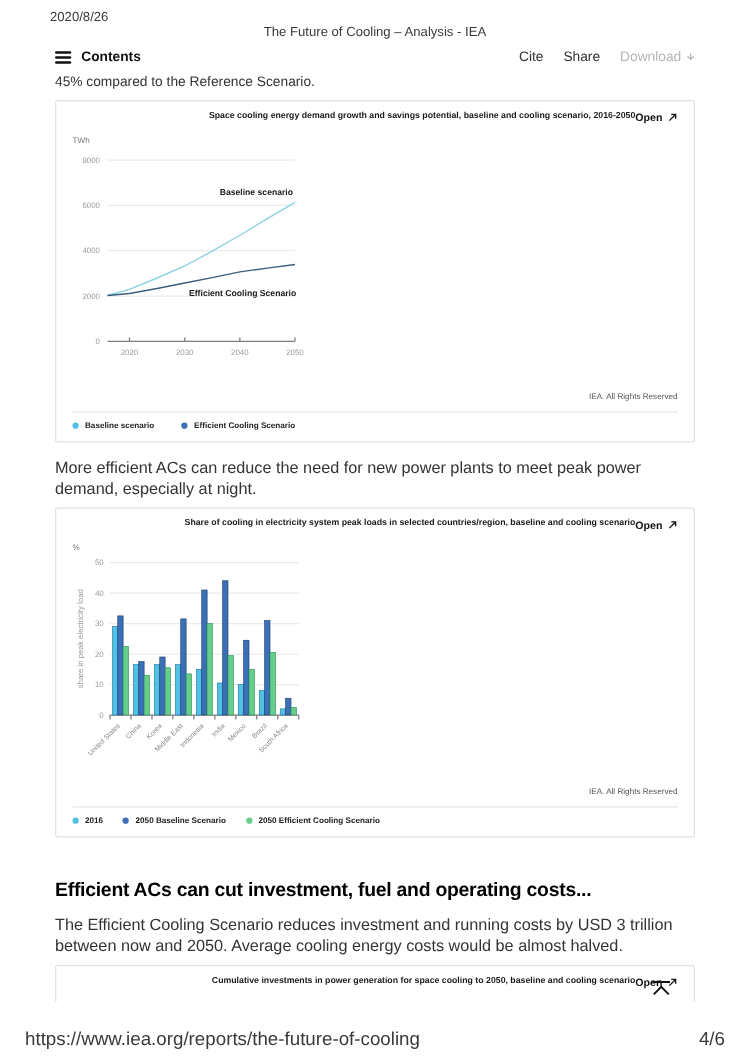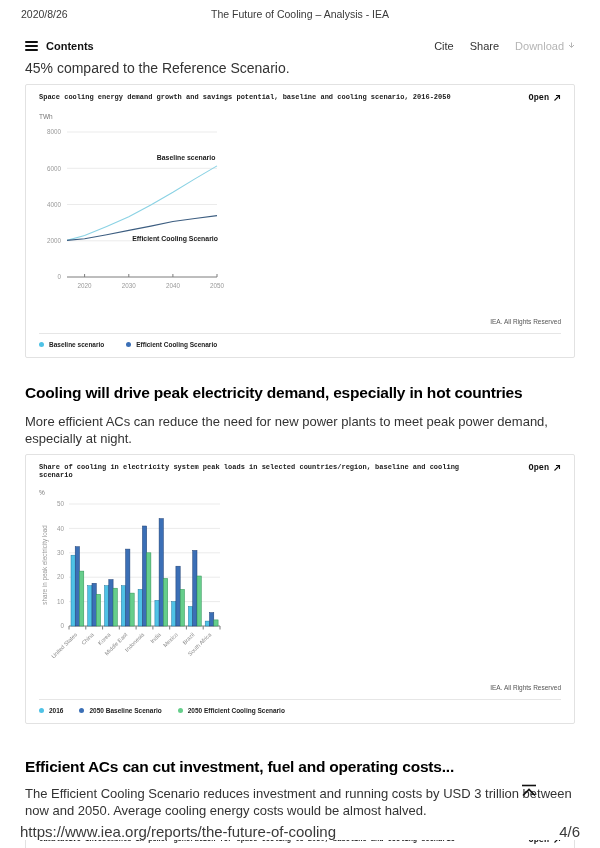--- a/index.html
+++ b/index.html
@@ -1,39 +1,39 @@
 <!DOCTYPE html>
 <html><head>
 <meta charset="utf-8">
 <style>
   * { margin:0; padding:0; box-sizing:border-box; }
   html,body { width:600px; height:848px; background:#fff; overflow:hidden;
     font-family:"Liberation Sans", sans-serif; color:#333; position:relative; }
-  .page { padding:8px 25px 0; position:relative; height:100%; }
+  .page { padding:8px 44px 0; position:relative; height:100%; }
 
   
   .print-header { position:relative; height:14px; font-size:10.5px; color:#3a3a3a; }
   .print-date { position:absolute; left:-4px; top:0; }
-  .print-title { position:absolute; left:0; right:0; text-align:center; top:0; }
+  .print-title { position:absolute; left:0; right:0; text-align:center; top:12px; }
 
   
   .toolbar { margin-top:17px; display:flex; justify-content:space-between; align-items:center; height:14px; }
   .toolbar-left { display:flex; align-items:center; gap:8px; }
   .hamburger { display:flex; flex-direction:column; gap:2px; width:13px; cursor:pointer; }
   .hamburger i { display:block; height:2px; background:#111; border-radius:1px; }
   .contents-label { font-size:11px; font-weight:bold; color:#111; }
   .toolbar-right { display:flex; align-items:flex-start; gap:16px; font-size:11px; }
   .tb-link { color:#333; cursor:pointer; background:none; border:none; font:inherit; }
   .tb-download { color:#b5b5b5; display:flex; align-items:center; gap:4px; }
 
-  .intro-fragment { margin-top:7px; font-size:14px; color:#333; }
+  .intro-fragment { margin-top:7px; font-size:11px; color:#333; }
 
   
   .card { margin-top:8px; border:1px solid #e2e2e2; border-radius:2px; padding:8px 13px 0; background:#fff; }
-  .card-head { display:flex; justify-content:space-between; align-items:flex-start;font-family:Liberation Mono, monospace; }
+  .card-head { display:flex; justify-content:flex-end; align-items:flex-start; }
   .card-title { font-size:7px; font-weight:bold; color:#1a1a1a; max-width:440px; }
   .open-btn { display:flex; align-items:center; gap:4px; font-size:8.5px; font-weight:bold; color:#111;
     background:none; border:none; cursor:pointer; font-family:inherit; }
   .unit-label { margin-top:10px; font-size:6.5px; color:#777; }
   .chart-svg { display:block; margin-top:2px; }
   svg text { font-family:"Liberation Sans", sans-serif; }
   svg .tick { font-size:6.3px; fill:#999; }
   svg .cat  { font-size:5.6px; fill:#888; }
   svg .anno { font-size:6.9px; font-weight:bold; fill:#1a1a1a; }
   svg .grid { stroke:#ebebeb; stroke-width:1; }
@@ -133,21 +133,20 @@
         <span class="dot" style="background-color: rgb(79, 194, 230);"></span>
         <span>Baseline scenario</span>
       </div>
       <div class="legend-item">
         <span class="dot" style="background-color: rgb(59, 111, 182);"></span>
         <span>Efficient Cooling Scenario</span>
       </div>
     </div>
   </section>
 
-  <h2 class="section-heading">Cooling will drive peak electricity demand, especially in hot countries</h2>
   <p class="body-text">More efficient ACs can reduce the need for new power plants to meet peak power demand, especially at night.</p>
 
   <section class="card" id="card2">
     <div class="card-head">
       <div class="card-title">Share of cooling in electricity system peak loads in selected countries/region, baseline and cooling scenario</div>
       <button class="open-btn">
         <span>Open</span>
         <svg width="8" height="8" viewBox="0 0 8 8">
           <path d="M1.5 6.5 L6 2 M3 1.5 H6.5 V5" stroke="#111" stroke-width="1.1" fill="none"></path>
         </svg>

